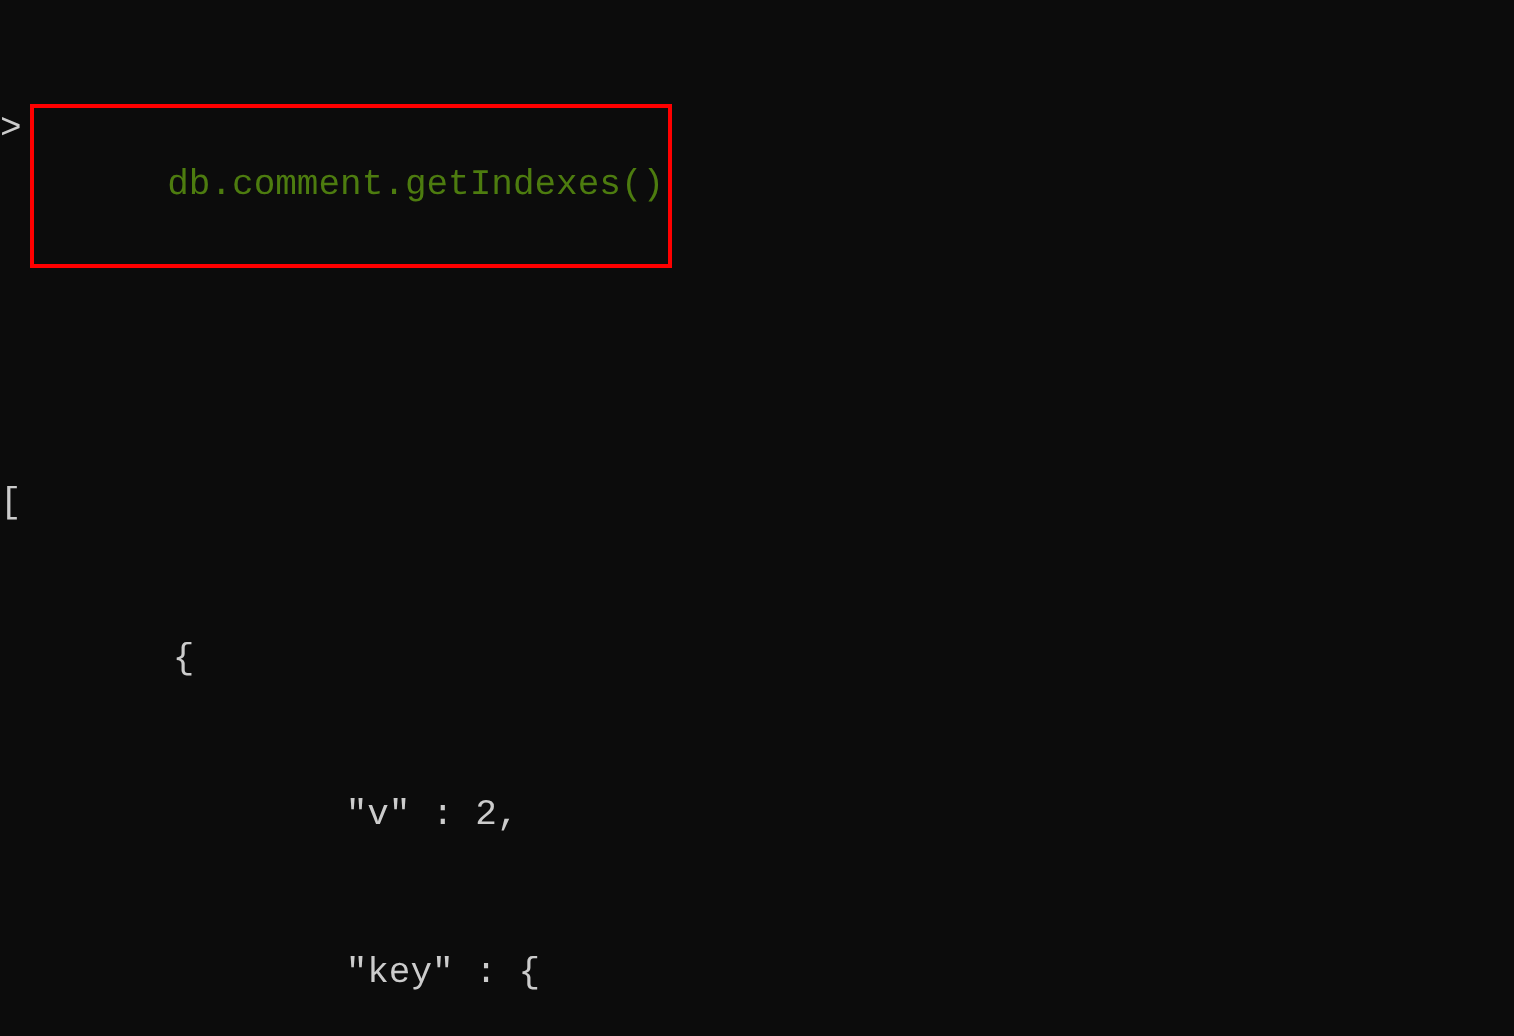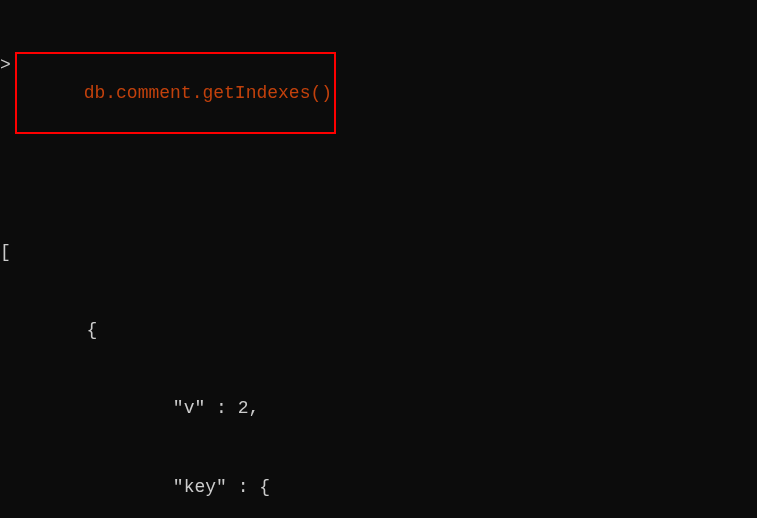--- a/index.html
+++ b/index.html
@@ -28,21 +28,21 @@
     .prompt-symbol {
       color: #cccccc;
       padding-right: 4px;
     }
     .highlighted-box {
       border: 2px solid #ff0000;
       display: inline-block;
       padding: 0 2px;
     }
     .command-text {
-      color: #c2410c;
+      color: #4d7c0f;
     }
     .output {
       color: #cccccc;
     }
     .line {
       display: block;
     }
   </style>
 </head>
 <body>

